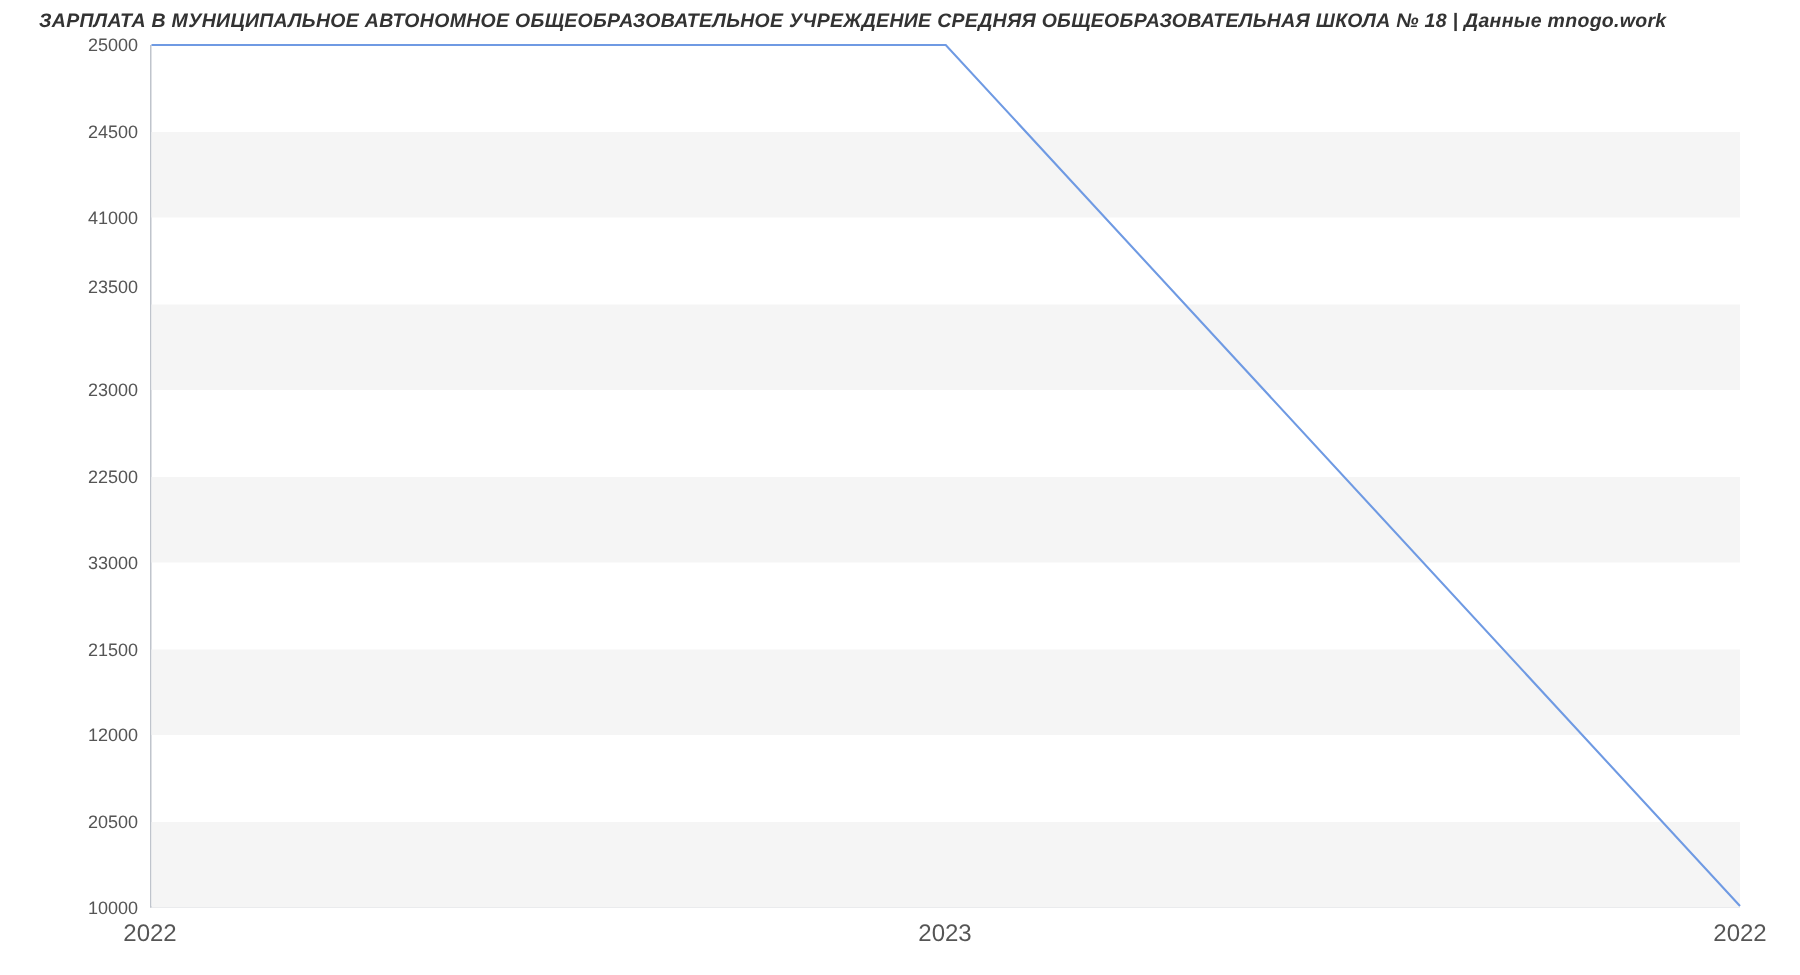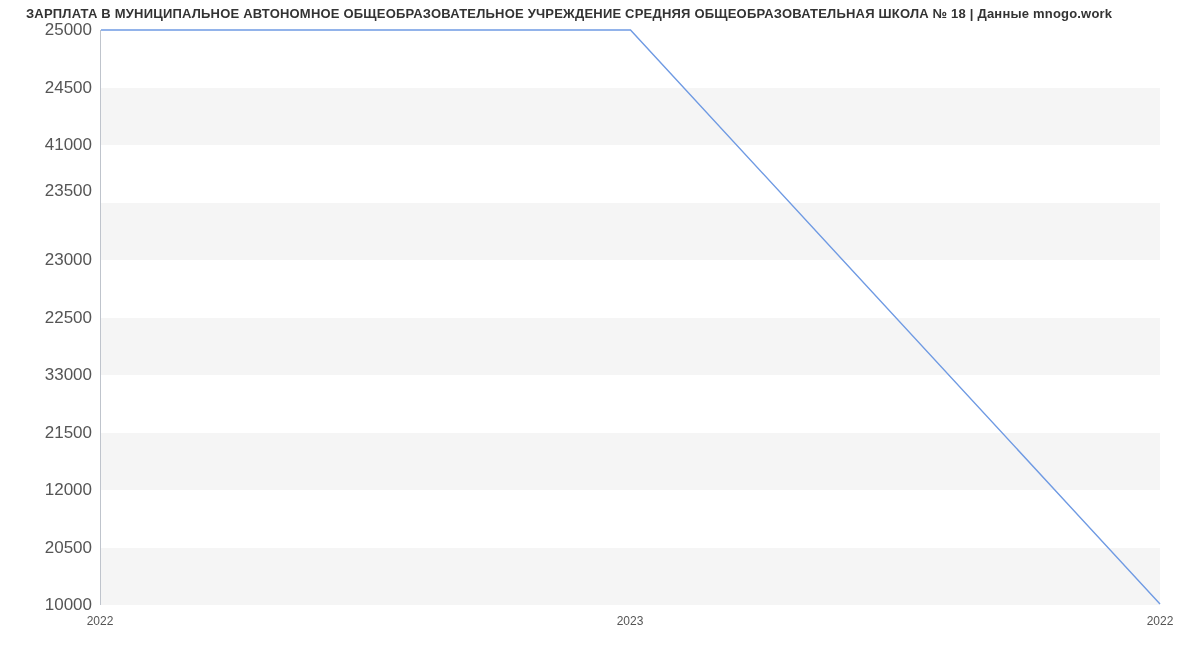--- a/index.html
+++ b/index.html
@@ -9,20 +9,21 @@
     height: 650px;
     background: #ffffff;
     font-family: "Arial", "Helvetica Neue", Helvetica, sans-serif;
     color: #333;
     overflow: hidden;
   }
   .chart {
     position: relative;
     width: 1200px;
     height: 650px;
+    font-style: italic;
   }
   .title {
     position: absolute;
     top: 6px;
     left: 26px;
     font-size: 13px;
     font-weight: 600;
     fill: #333;
     color: #333;
     letter-spacing: 0.2px;
@@ -39,30 +40,30 @@
   }
   .band {
     position: absolute;
     left: 0;
     width: 100%;
     background: #f5f5f5;
   }
   .y-tick-label {
     position: absolute;
     right: 1108px; 
-    font-size: 17px;
+    font-size: 12px;
     color: #555;
     text-align: right;
     width: 80px;
     transform: translateY(-50%);
   }
   .x-tick-label {
     position: absolute;
     top: 614px;
-    font-size: 12px;
+    font-size: 16px;
     color: #555;
     transform: translateX(-50%);
     white-space: nowrap;
   }
   svg.line-layer {
     position: absolute;
     left: 0;
     top: 0;
     width: 100%;
     height: 100%;

